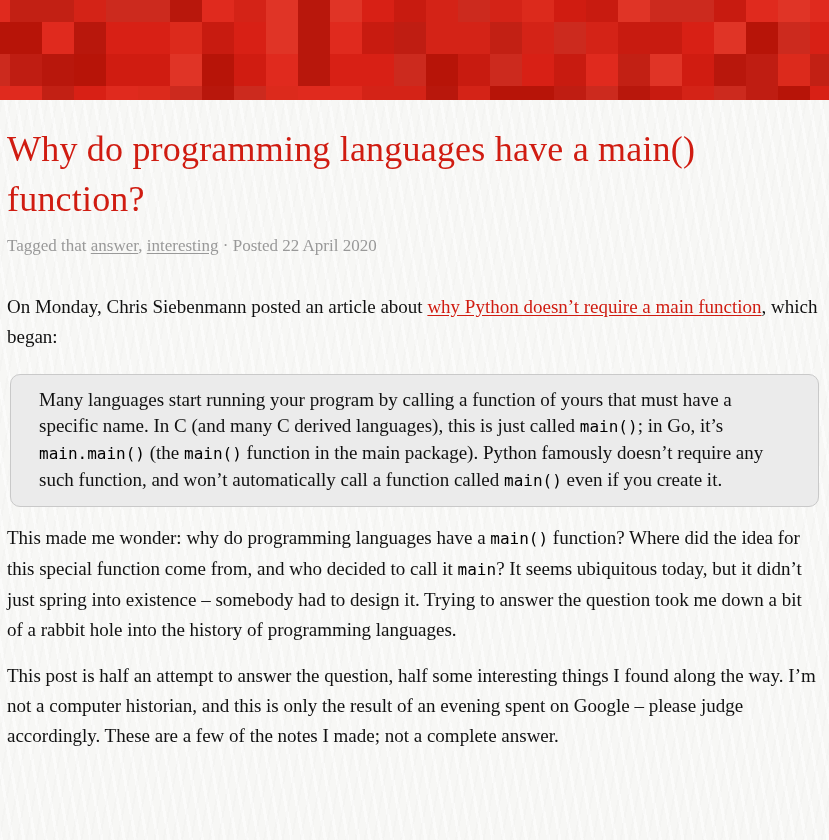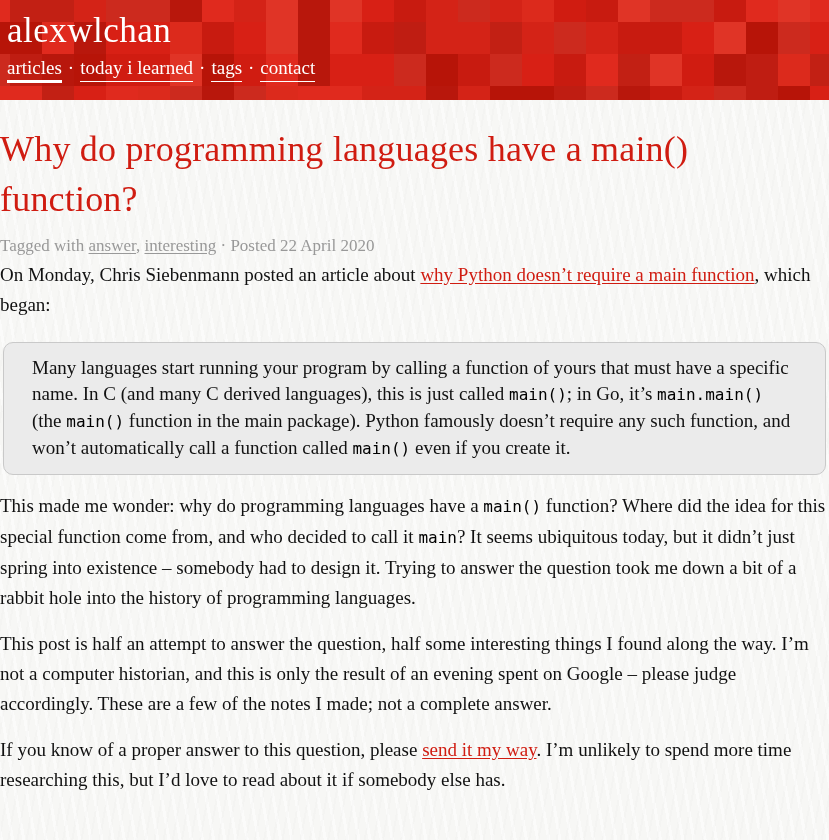--- a/index.html
+++ b/index.html
@@ -26,32 +26,32 @@
   }
   nav.site-nav { margin-top:10px; font-size:19px; line-height:1; }
   nav.site-nav a {
     color:#ffffff; text-decoration:none; border-bottom:1px solid #ffffff;
     padding-bottom:3px;
   }
   nav.site-nav a.current { border-bottom-width:3px; padding-bottom:2px; }
   nav.site-nav .sep { color:#ffffff; padding:0 6px; }
 
   
-  main#content { padding:0 0; }
+  main#content { padding:0 7px; }
   h1.post-title {
     color:#d01c11; font-weight:normal; font-size:36px; line-height:50px;
     margin-top:24px; letter-spacing:0.2px;
   }
   .meta {
     margin-top:10px; color:#999999; font-size:17px; line-height:24px;
   }
   .meta a { color:#999999; text-decoration:underline; text-underline-offset:2px; }
 
   p.para { margin-top:16px; font-size:19px; line-height:30px; color:#111111; }
-  p.para:first-of-type { margin-top:2px; }
+  p.para:first-of-type { margin-top:34px; }
   p.para a { color:#d01c11; text-decoration:underline; text-underline-offset:2px; }
 
   blockquote.quote {
     margin:22px 3px 0 3px;
     background:#ebebeb;
     border:1px solid #c9c9c9;
     border-radius:10px;
     padding:12px 28px;
     font-size:19px; line-height:26px; color:#111111;
   }
@@ -169,30 +169,25 @@
         <div class="tile" style="left: 554px; top: 86px; background: rgb(191, 29, 18);"></div>
         <div class="tile" style="left: 586px; top: 86px; background: rgb(204, 42, 30);"></div>
         <div class="tile" style="left: 618px; top: 86px; background: rgb(184, 23, 12);"></div>
         <div class="tile" style="left: 650px; top: 86px; background: rgb(200, 27, 16);"></div>
         <div class="tile" style="left: 682px; top: 86px; background: rgb(212, 35, 23);"></div>
         <div class="tile" style="left: 714px; top: 86px; background: rgb(204, 42, 30);"></div>
         <div class="tile" style="left: 746px; top: 86px; background: rgb(191, 29, 18);"></div>
         <div class="tile" style="left: 778px; top: 86px; background: rgb(183, 20, 8);"></div>
         <div class="tile" style="left: 810px; top: 86px; background: rgb(216, 32, 21);"></div>
       </div>
-    <div class="header-inner">
-      <a class="site-title" href="#">alexwlchan</a>
-      <nav class="site-nav"><a href="#" class="current">articles</a><span class="sep">·</span><a href="#">today i learned</a><span class="sep">·</span><a href="#">tags</a><span class="sep">·</span><a href="#">contact</a></nav>
-    </div>
   </header>
 
   <main id="content">
     <h1 class="post-title">Why do programming languages have a main() function?</h1>
-    <div class="meta"><span>Tagged with </span><a href="#">answer</a><span>, </span><a href="#">interesting</a><span> · Posted 22 April 2020</span></div>
+    <div class="meta"><span>Tagged that </span><a href="#">answer</a><span>, </span><a href="#">interesting</a><span> · Posted 22 April 2020</span></div>
     <div id="body-blocks">
         <p class="para"><span>On Monday, Chris Siebenmann posted an article about </span><a href="#">why Python doesn’t require a main function</a><span>, which began:</span></p>
         <blockquote class="quote"><span>Many languages start running your program by calling a function of yours that must have a specific name. In C (and many C derived languages), this is just called </span><code class="inline-code">main()</code><span>; in Go, it’s </span><code class="inline-code">main.main()</code><span> (the </span><code class="inline-code">main()</code><span> function in the main package). Python famously doesn’t require any such function, and won’t automatically call a function called </span><code class="inline-code">main()</code><span> even if you create it.</span></blockquote>
         <p class="para"><span>This made me wonder: why do programming languages have a </span><code class="inline-code">main()</code><span> function? Where did the idea for this special function come from, and who decided to call it </span><code class="inline-code">main</code><span>? It seems ubiquitous today, but it didn’t just spring into existence – somebody had to design it. Trying to answer the question took me down a bit of a rabbit hole into the history of programming languages.</span></p>
         <p class="para"><span>This post is half an attempt to answer the question, half some interesting things I found along the way. I’m not a computer historian, and this is only the result of an evening spent on Google – please judge accordingly. These are a few of the notes I made; not a complete answer.</span></p>
-        <p class="para"><span>If you know of a proper answer to this question, please </span><a href="#">send it my way</a><span>. I’m unlikely to spend more time researching this, but I’d love to read about it if somebody else has.</span></p>
       </div>
   </main>
 </div>
 
 </body></html>

